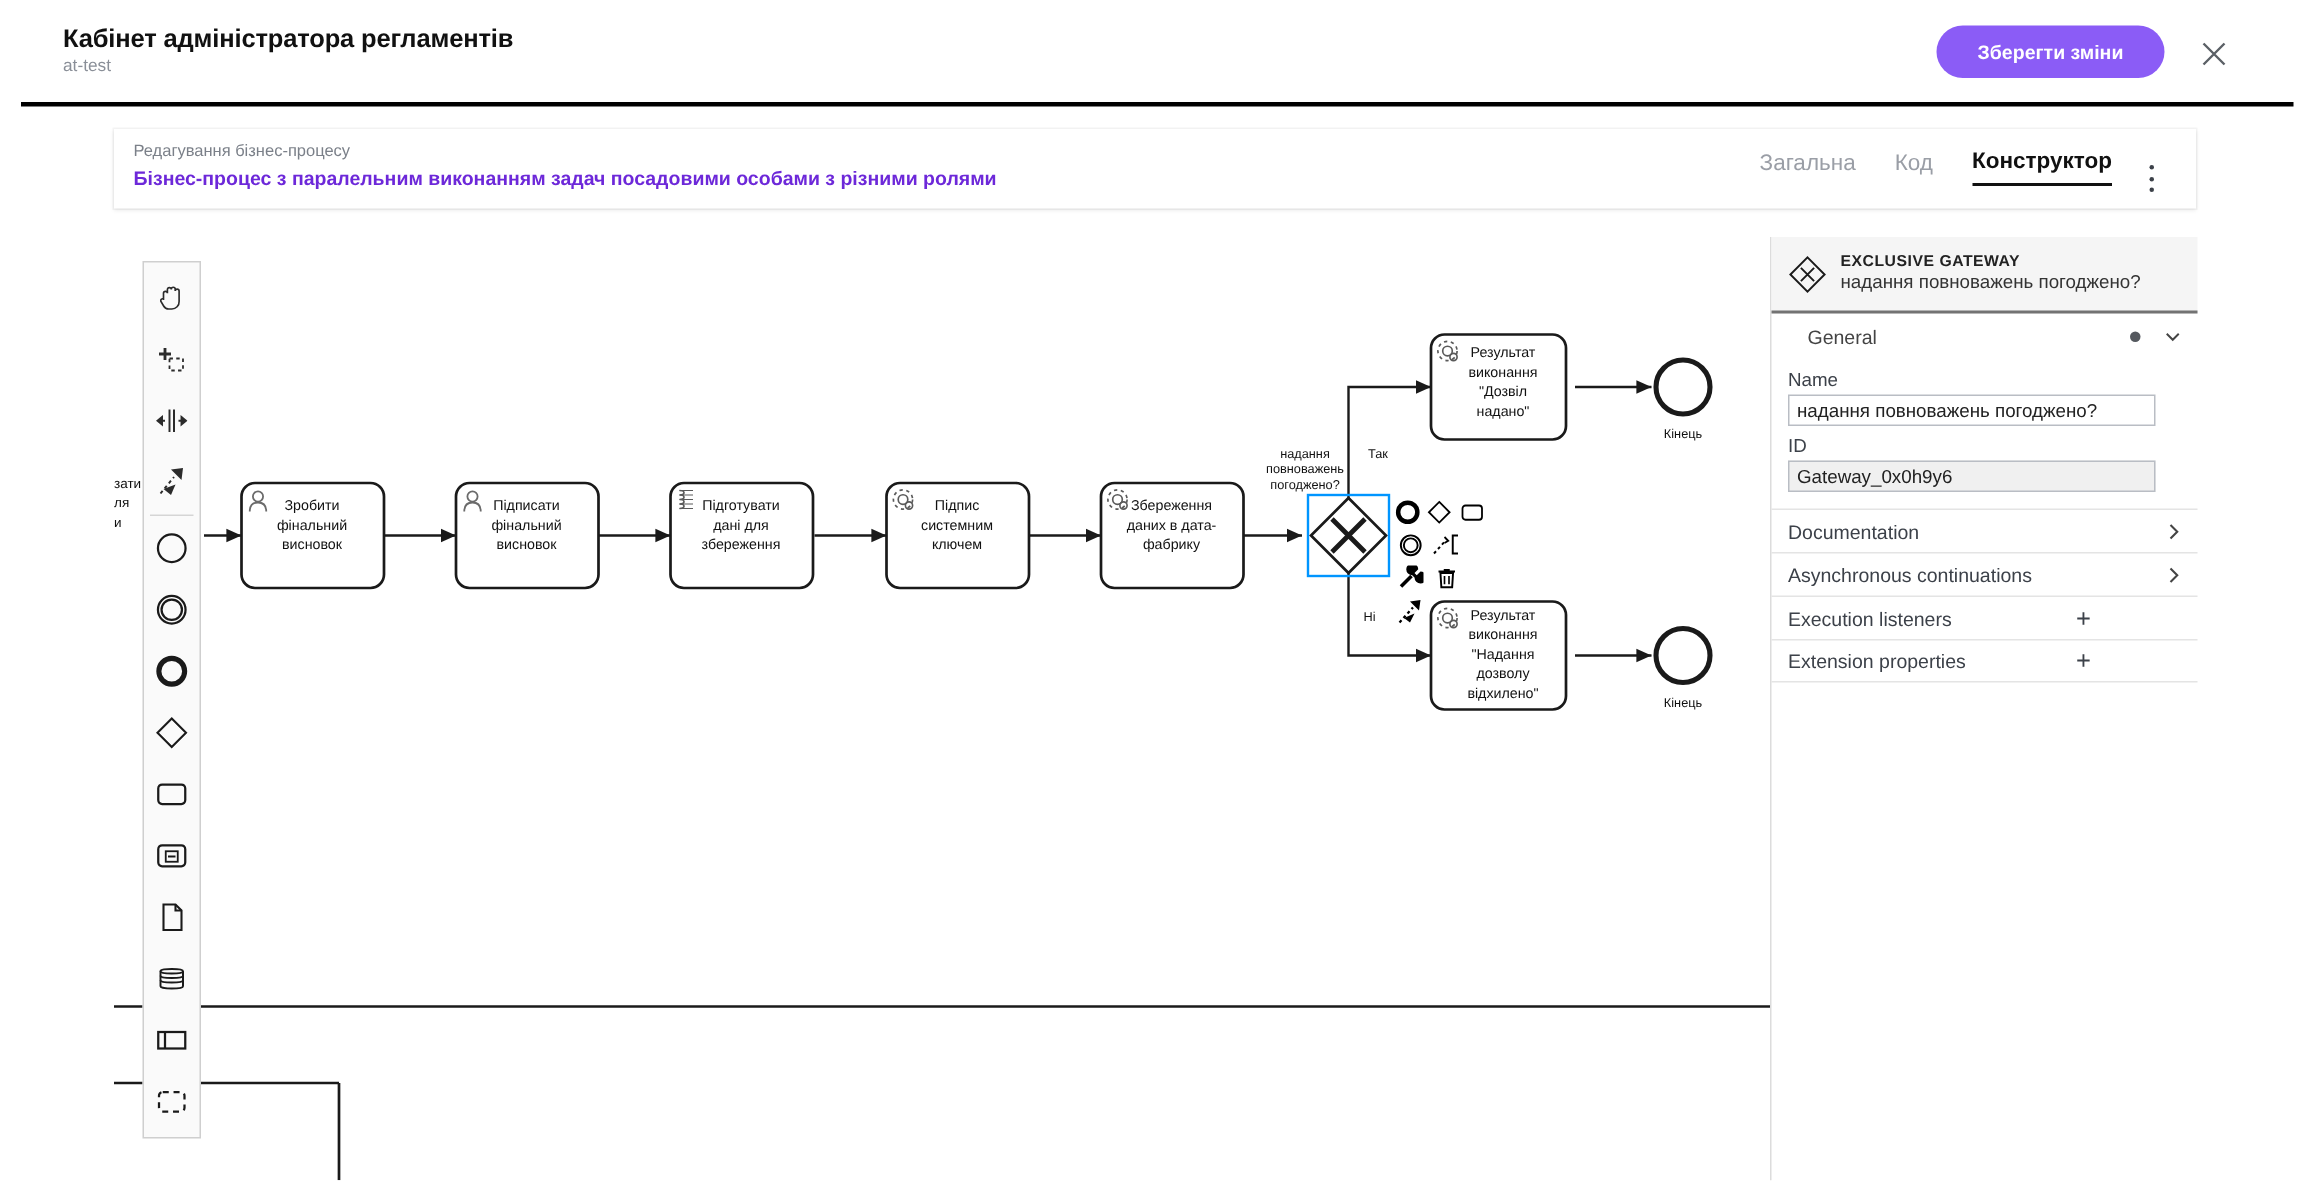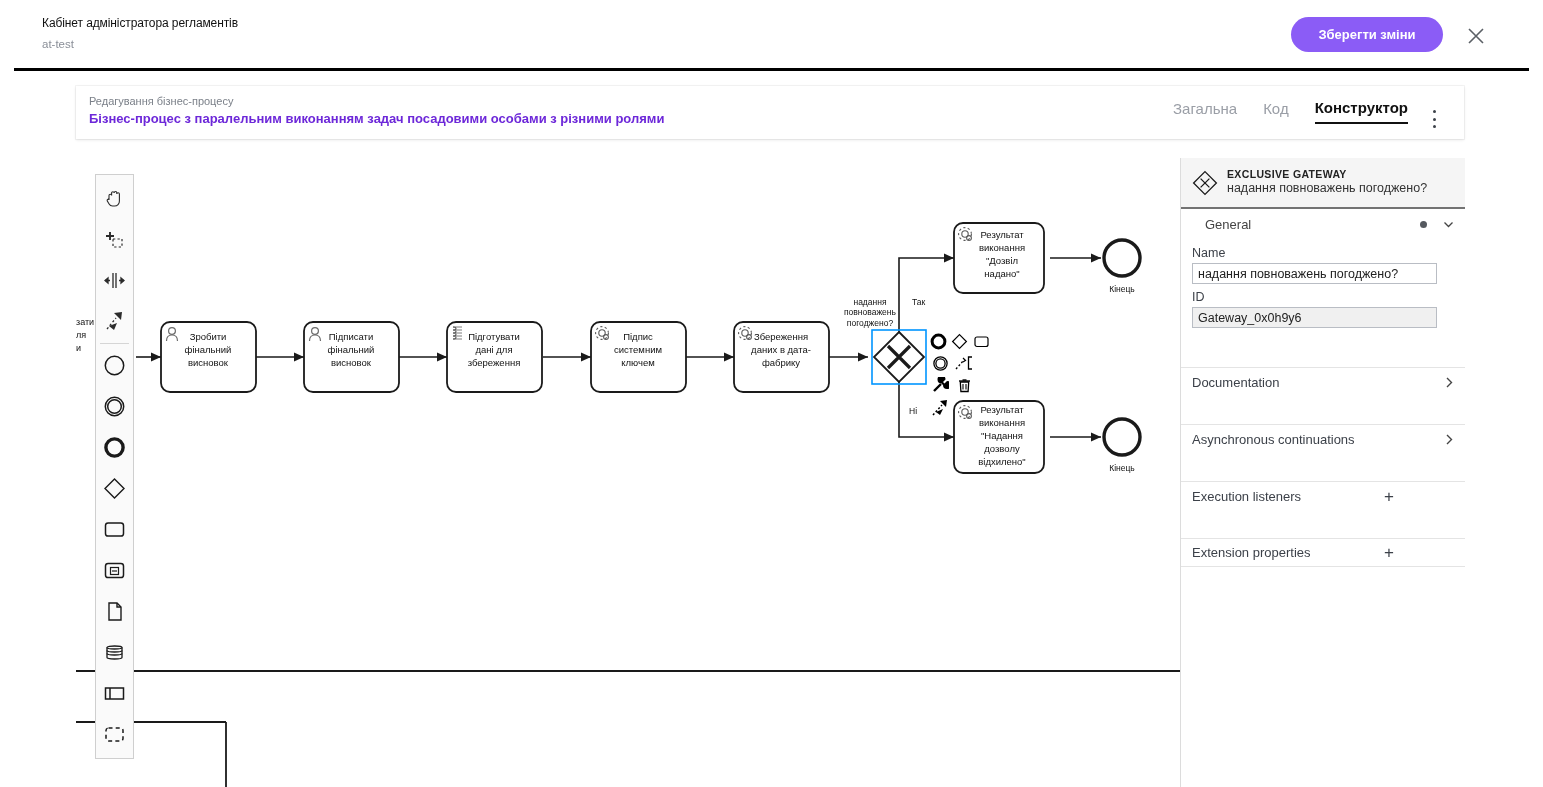--- a/index.html
+++ b/index.html
@@ -18,21 +18,21 @@
   .app-header {
     position: absolute; left: 0; top: 0; width: 1543px; height: 70px;
     background: #fff;
   }
   .app-header-rule {
     position: absolute; left: 14px; top: 68px; width: 1515px; height: 3px;
     background: #000;
   }
   .app-title {
     position: absolute; left: 42px; top: 16px;
-    font-size: 12px; font-weight: normal; letter-spacing: -0.1px;
+    font-size: 17px; font-weight: bold; letter-spacing: -0.1px;
     color: #111;
   }
   .app-subtitle {
     position: absolute; left: 42px; top: 38px;
     font-size: 11.5px; color: #8a8f98;
   }
   .save-btn {
     position: absolute; left: 1291px; top: 17px;
     width: 152px; height: 35px; border-radius: 18px;
     background: #8b5cf6; color: #fff; border: none;
@@ -125,21 +125,21 @@
   .field-label { font-size: 12.5px; color: #3c4149; margin: 6px 0 3px; }
   .field-input {
     width: 245px; height: 21px;
     border: 1px solid #b9bdc4; background: #fff;
     font-family: "Liberation Sans", sans-serif; font-size: 12.5px; color: #222;
     padding: 0 5px;
   }
   .field-input.readonly { background: #f0f0f0; }
   .listrow {
     height: 29px; display: flex; align-items: center; padding: 0 11px;
-    border-top: 1px solid #e4e4e4; cursor: pointer; font-size: 13px; color: #3c4149; margin-top: 28px;
+    border-top: 1px solid #e4e4e4; cursor: pointer; font-size: 13px; color: #3c4149;
   }
   .listrow .grow { flex: 1; }
   .plus { font-size: 17px; color: #3c4149; line-height: 1; margin-right: 60px; }
   .listrow.last { border-bottom: 1px solid #e4e4e4; gap: 24px; }
   .chev-right { width: 9px; height: 13px; }
 
   
   .ctxpad {
     position: absolute; left: 930px; top: 330px; width: 60px; z-index: 35;
   }

